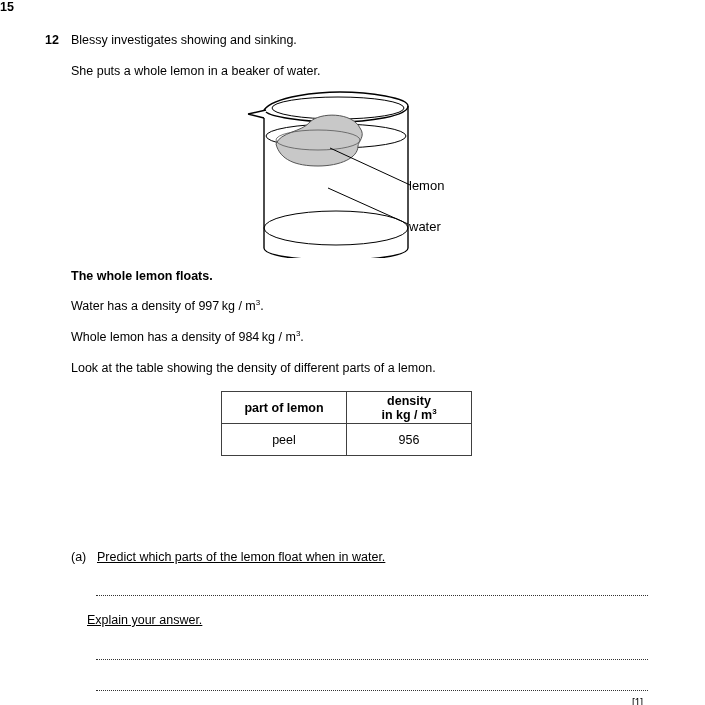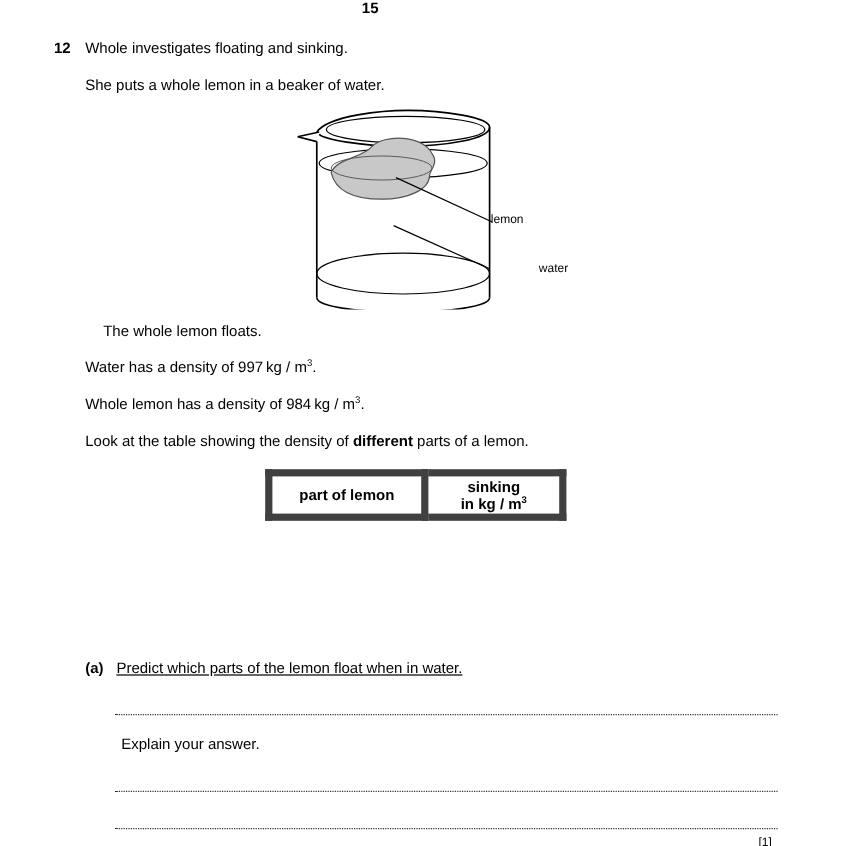--- a/index.html
+++ b/index.html
@@ -1,48 +1,48 @@
 <!DOCTYPE html>
 <html><head>
   <meta charset="utf-8">
   <style>
     html, body { margin: 0; padding: 0; background: #ffffff; }
     body {
       width: 705px; height: 705px; position: relative; overflow: hidden;
       font-family: "Liberation Sans", sans-serif; color: #000; font-size: 12.5px;
     }
     .abs { position: absolute; white-space: nowrap; }
-    .page-num { left: 0; width: 581px; top: 0; text-align: center; font-weight: bold; font-size: 12.5px; margin-left: 18px; }
+    .page-num { left: 0; width: 581px; top: 0; text-align: left; font-weight: bold; font-size: 12.5px; }
     .q-num { left: 45px; top: 33px; font-weight: bold; text-align: center; }
-    .bold { font-weight: bold; }
+    .bold { font-weight: normal; }
     sup { font-size: 8px; vertical-align: 5px; line-height: 0; }
     .beaker { position: absolute; left: 240px; top: 88px; }
-    .label { font-size: 10px; }
+    .label { font-size: 13px; }
     table.density {
       position: absolute; left: 221px; top: 391px; width: 251px;
       border-collapse: collapse; font-size: 12.5px;
     }
     table.density td, table.density th {
-      border: 6px solid #404040; text-align: center; padding: 0; height: 31px;
+      border: 1px solid #404040; text-align: center; padding: 0; height: 31px;
     }
     table.density th { font-weight: bold; line-height: 14px; }
     table.density th.c1 { width: 124px; }
     .dots {
       position: absolute; left: 96px; width: 552px; height: 0;
       border-top: 1.5px dotted #333;
     }
     .mark { left: 632px; top: 697px; font-size: 10px; }
   </style>
 </head>
 <body>
 
 <div class="abs page-num">15</div>
 
 <div class="abs q-num">12</div>
-<div class="abs" style="left:71px; top:33px;">Whole investigates floating and sinking.</div>
+<div class="abs" style="left:71px; top:33px;">Blessy investigates showing and sinking.</div>
 <div class="abs" style="left:71px; top:64px;text-align:center;">She puts a whole lemon in a beaker of water.</div>
 
 <svg class="beaker" width="230" height="170" viewBox="0 0 230 170">
   <g fill="none" stroke="#000" stroke-width="1.4">
 
     <path d="M24,22 C34,8 80,4 100,4 C130,4 168,10 168,18 C168,28 130,34 96,34 C60,34 30,28 26,24"></path>
 
     <ellipse cx="98" cy="20" rx="66" ry="11" stroke-width="1"></ellipse>
 
     <path d="M8,26 L26,22 M8,26 L24,30"></path>
@@ -57,44 +57,48 @@
   </g>
 
   <path d="M36,56 C40,44 62,44 70,34 C80,24 112,24 120,40 C126,48 118,54 118,58 C118,70 100,78 78,78 C56,78 40,72 36,56 Z" fill="#c8c8c8" stroke="#555" stroke-width="1"></path>
   <ellipse cx="78" cy="52" rx="42" ry="10" fill="none" stroke="#555" stroke-width="0.8"></ellipse>
 
   <line x1="90" y1="60" x2="168" y2="96" stroke="#000" stroke-width="1"></line>
   <line x1="88" y1="100" x2="168" y2="136" stroke="#000" stroke-width="1"></line>
   <line x1="168" y1="96" x2="170" y2="97" stroke="#000" stroke-width="1"></line>
 </svg>
 <div class="abs label" style="left:409px; top:178px;">lemon</div>
-<div class="abs label" style="left:409px; top:219px;margin-left:40px;">water</div>
+<div class="abs label" style="left:409px; top:219px;">water</div>
 
-<div class="abs" style="left:86px; top:269px;">The whole lemon floats.</div>
+<div class="abs" style="left:71px; top:269px;font-weight:bold;">The whole lemon floats.</div>
 <div class="abs" style="left:71px; top:299px;">
   <span>Water has a density of </span><span>997</span> <span>kg / m</span><sup>3</sup><span>.</span>
 </div>
 <div class="abs" style="left:71px; top:330px;">
   <span>Whole lemon has a density of </span><span>984</span> <span>kg / m</span><sup>3</sup><span>.</span>
 </div>
 <div class="abs" style="left:71px; top:361px;">
   <span>Look at the table showing the density of </span><span class="bold">different</span><span> parts of a lemon.</span>
 </div>
 
 <table class="density">
   <tbody>
       <tr>
     <th class="c1">part of lemon</th>
     <th>
-      <span>sinking</span><br>
+      <span>density</span><br>
       <span>in kg / m</span><sup>3</sup>
     </th>
+  </tr>
+  <tr>
+    <td>peel</td>
+    <td>956</td>
   </tr>
 </tbody>
   </table>
 
 <div class="abs bold" style="left:71px; top:550px;">(a)</div>
 <div class="abs" style="left:97px; top:550px;text-decoration:underline;">Predict which parts of the lemon float when in water.</div>
 <div class="dots" style="top:595px;"></div>
-<div class="abs" style="left:101px; top:613px;">Explain your answer.</div>
+<div class="abs" style="left:87px; top:613px;text-decoration:underline;">Explain your answer.</div>
 <div class="dots" style="top:659px;"></div>
 <div class="dots" style="top:690px;"></div>
 <div class="abs mark">[1]</div>
 
 </body></html>

